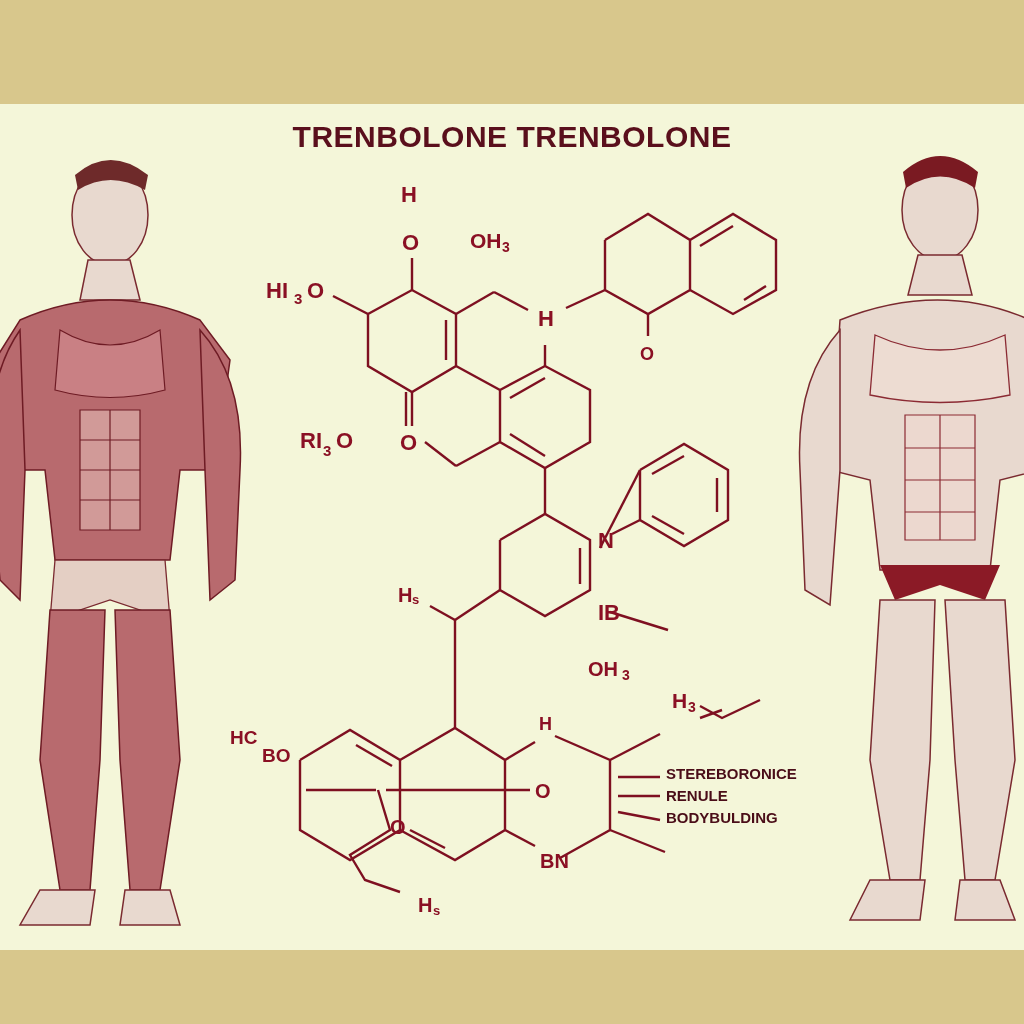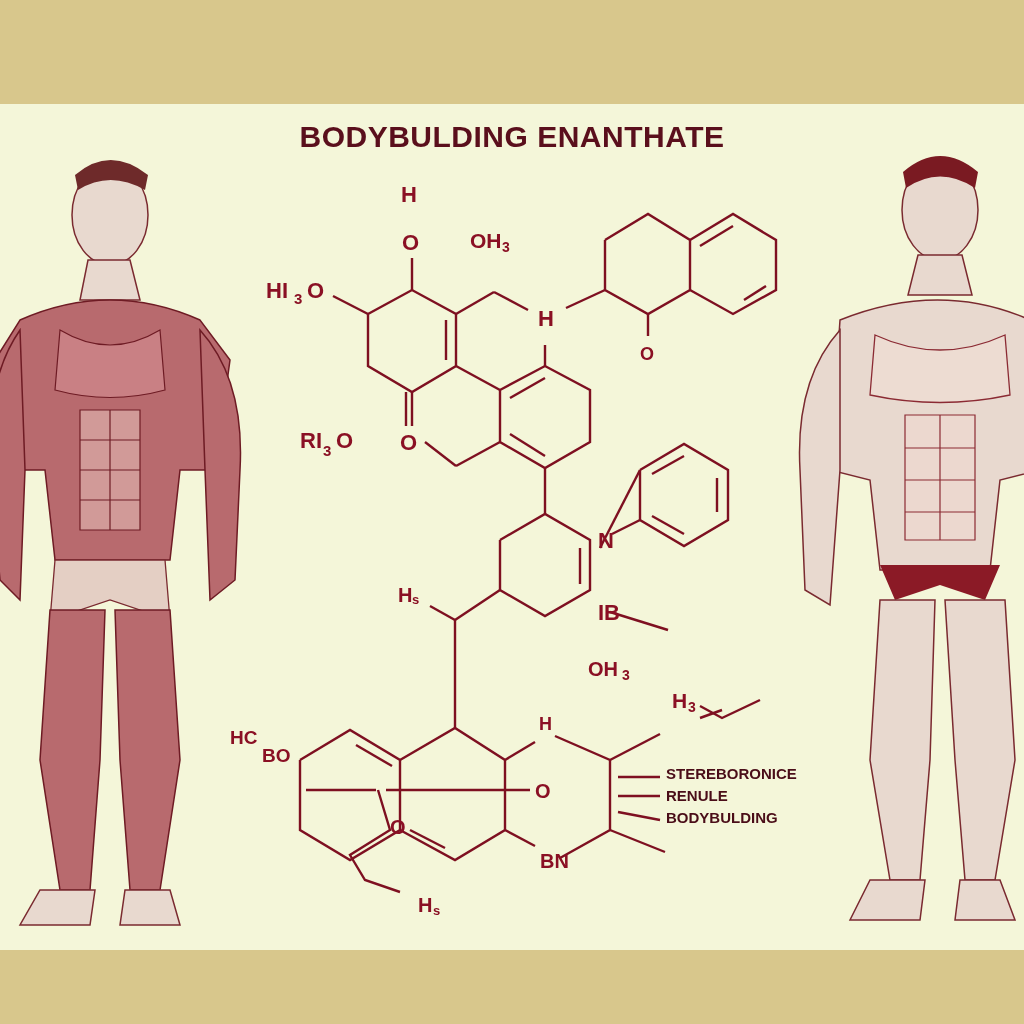--- a/index.html
+++ b/index.html
@@ -165,13 +165,13 @@
     <text class="lbl" font-size="13" x="433" y="915">s</text>
   </g>
 
   <g>
     <text class="note" x="666" y="779">STEREBORONICE</text>
     <text class="note" x="666" y="801">RENULE</text>
     <text class="note" x="666" y="823">BODYBULDING</text>
   </g>
 </svg>
 
-<div class="title">BODYBULDING ENANTHATE</div>
+<div class="title">TRENBOLONE TRENBOLONE</div>
 
 </body></html>

